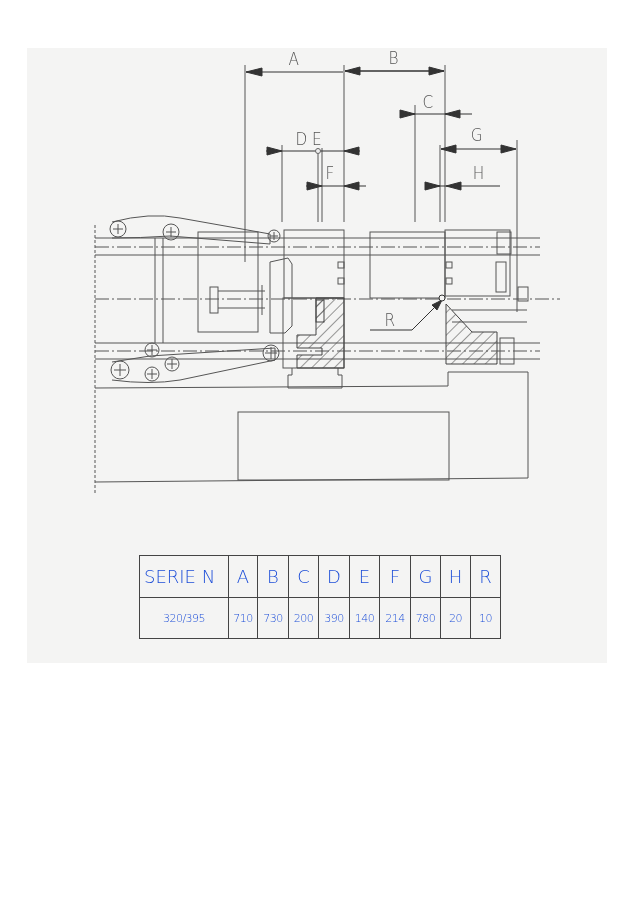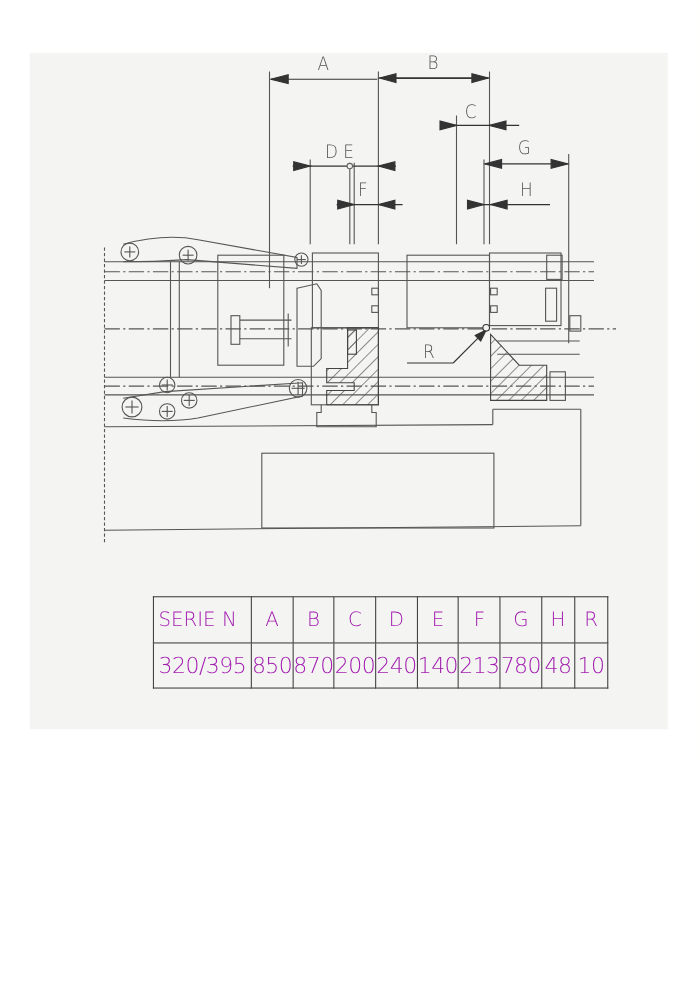--- a/index.html
+++ b/index.html
@@ -4,26 +4,26 @@
 <style>
   html, body { margin: 0; padding: 0; background: #ffffff; }
   body { width: 636px; height: 900px; position: relative; overflow: hidden;
          font-family: "DejaVu Sans", sans-serif; }
   .scan { position: absolute; left: 27px; top: 48px; width: 580px; height: 615px;
           background: #f4f4f3; }
   svg.drawing { position: absolute; left: 0; top: 0; }
   .dim-label { position: absolute; font-family: "DejaVu Sans", sans-serif;
                font-weight: 200; color: #555; font-size: 17px; line-height: 1;
                transform: scaleX(0.9); }
-  table.spec { position: absolute; left: 139px; top: 542px; border-collapse: collapse;
-               font-family: "DejaVu Sans", sans-serif; color: #a21caf; }
+  table.spec { position: absolute; left: 139px; top: 555px; border-collapse: collapse;
+               font-family: "DejaVu Sans", sans-serif; color: #1d4ed8; }
   table.spec td { border: 1px solid #444; text-align: center; padding: 0;
                   font-weight: 300; }
   table.spec tr.head td { height: 41px; font-size: 18px; letter-spacing: 0px; }
-  table.spec tr.vals td { height: 40px; font-size: 20px; letter-spacing: -0.5px; text-align: center; }
+  table.spec tr.vals td { height: 40px; font-size: 11px; letter-spacing: -0.5px; text-align: center; }
   table.spec td.series { text-align: left; padding-left: 4px; }
 </style>
 </head>
 <body>
 
 <div class="scan"></div>
 
 <svg class="drawing" width="636" height="900" viewBox="0 0 636 900" xmlns="http://www.w3.org/2000/svg">
   <defs>
     <pattern id="hatch" width="8" height="8" patternUnits="userSpaceOnUse" patternTransform="rotate(45)">
@@ -192,24 +192,24 @@
     <td style="width:29px">C</td>
     <td style="width:30px">D</td>
     <td style="width:29px">E</td>
     <td style="width:30px">F</td>
     <td style="width:29px">G</td>
     <td style="width:29px">H</td>
     <td style="width:29px">R</td>
   </tr>
   <tr class="vals">
     <td>320/395</td>
-    <td>850</td>
-    <td>870</td>
+    <td>710</td>
+    <td>730</td>
     <td>200</td>
-    <td>240</td>
+    <td>390</td>
     <td>140</td>
-    <td>213</td>
+    <td>214</td>
     <td>780</td>
-    <td>48</td>
+    <td>20</td>
     <td>10</td>
   </tr>
 </tbody>
   </table>
 
 </body></html>

